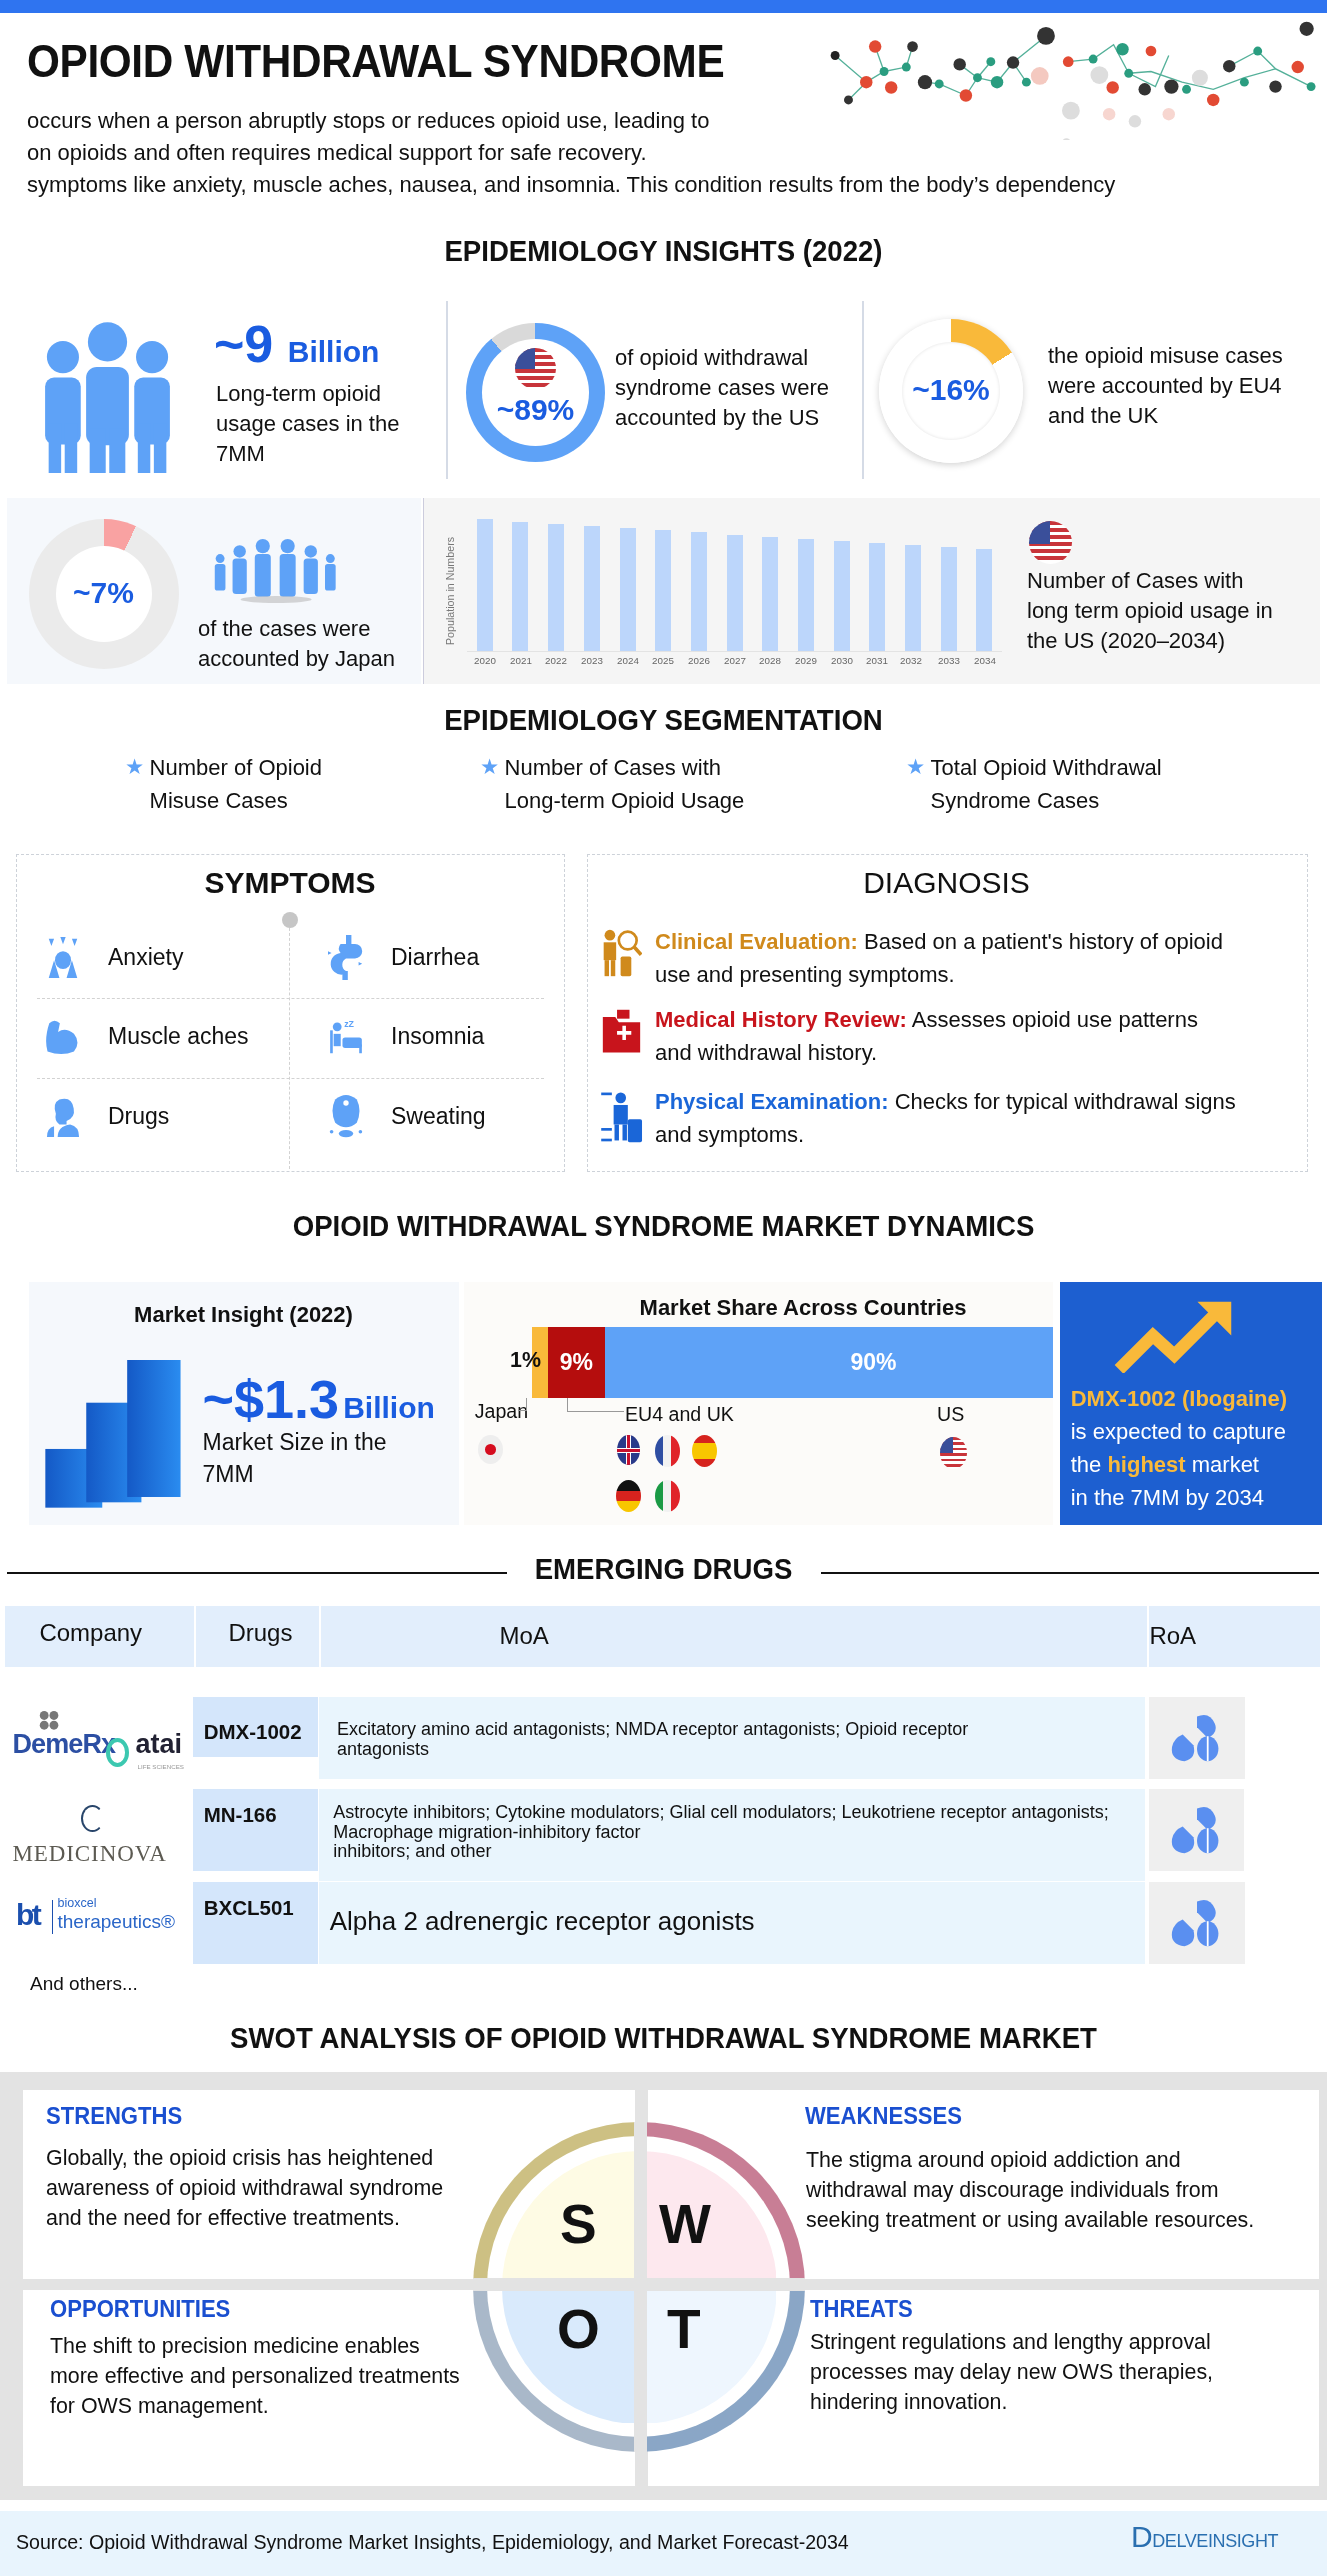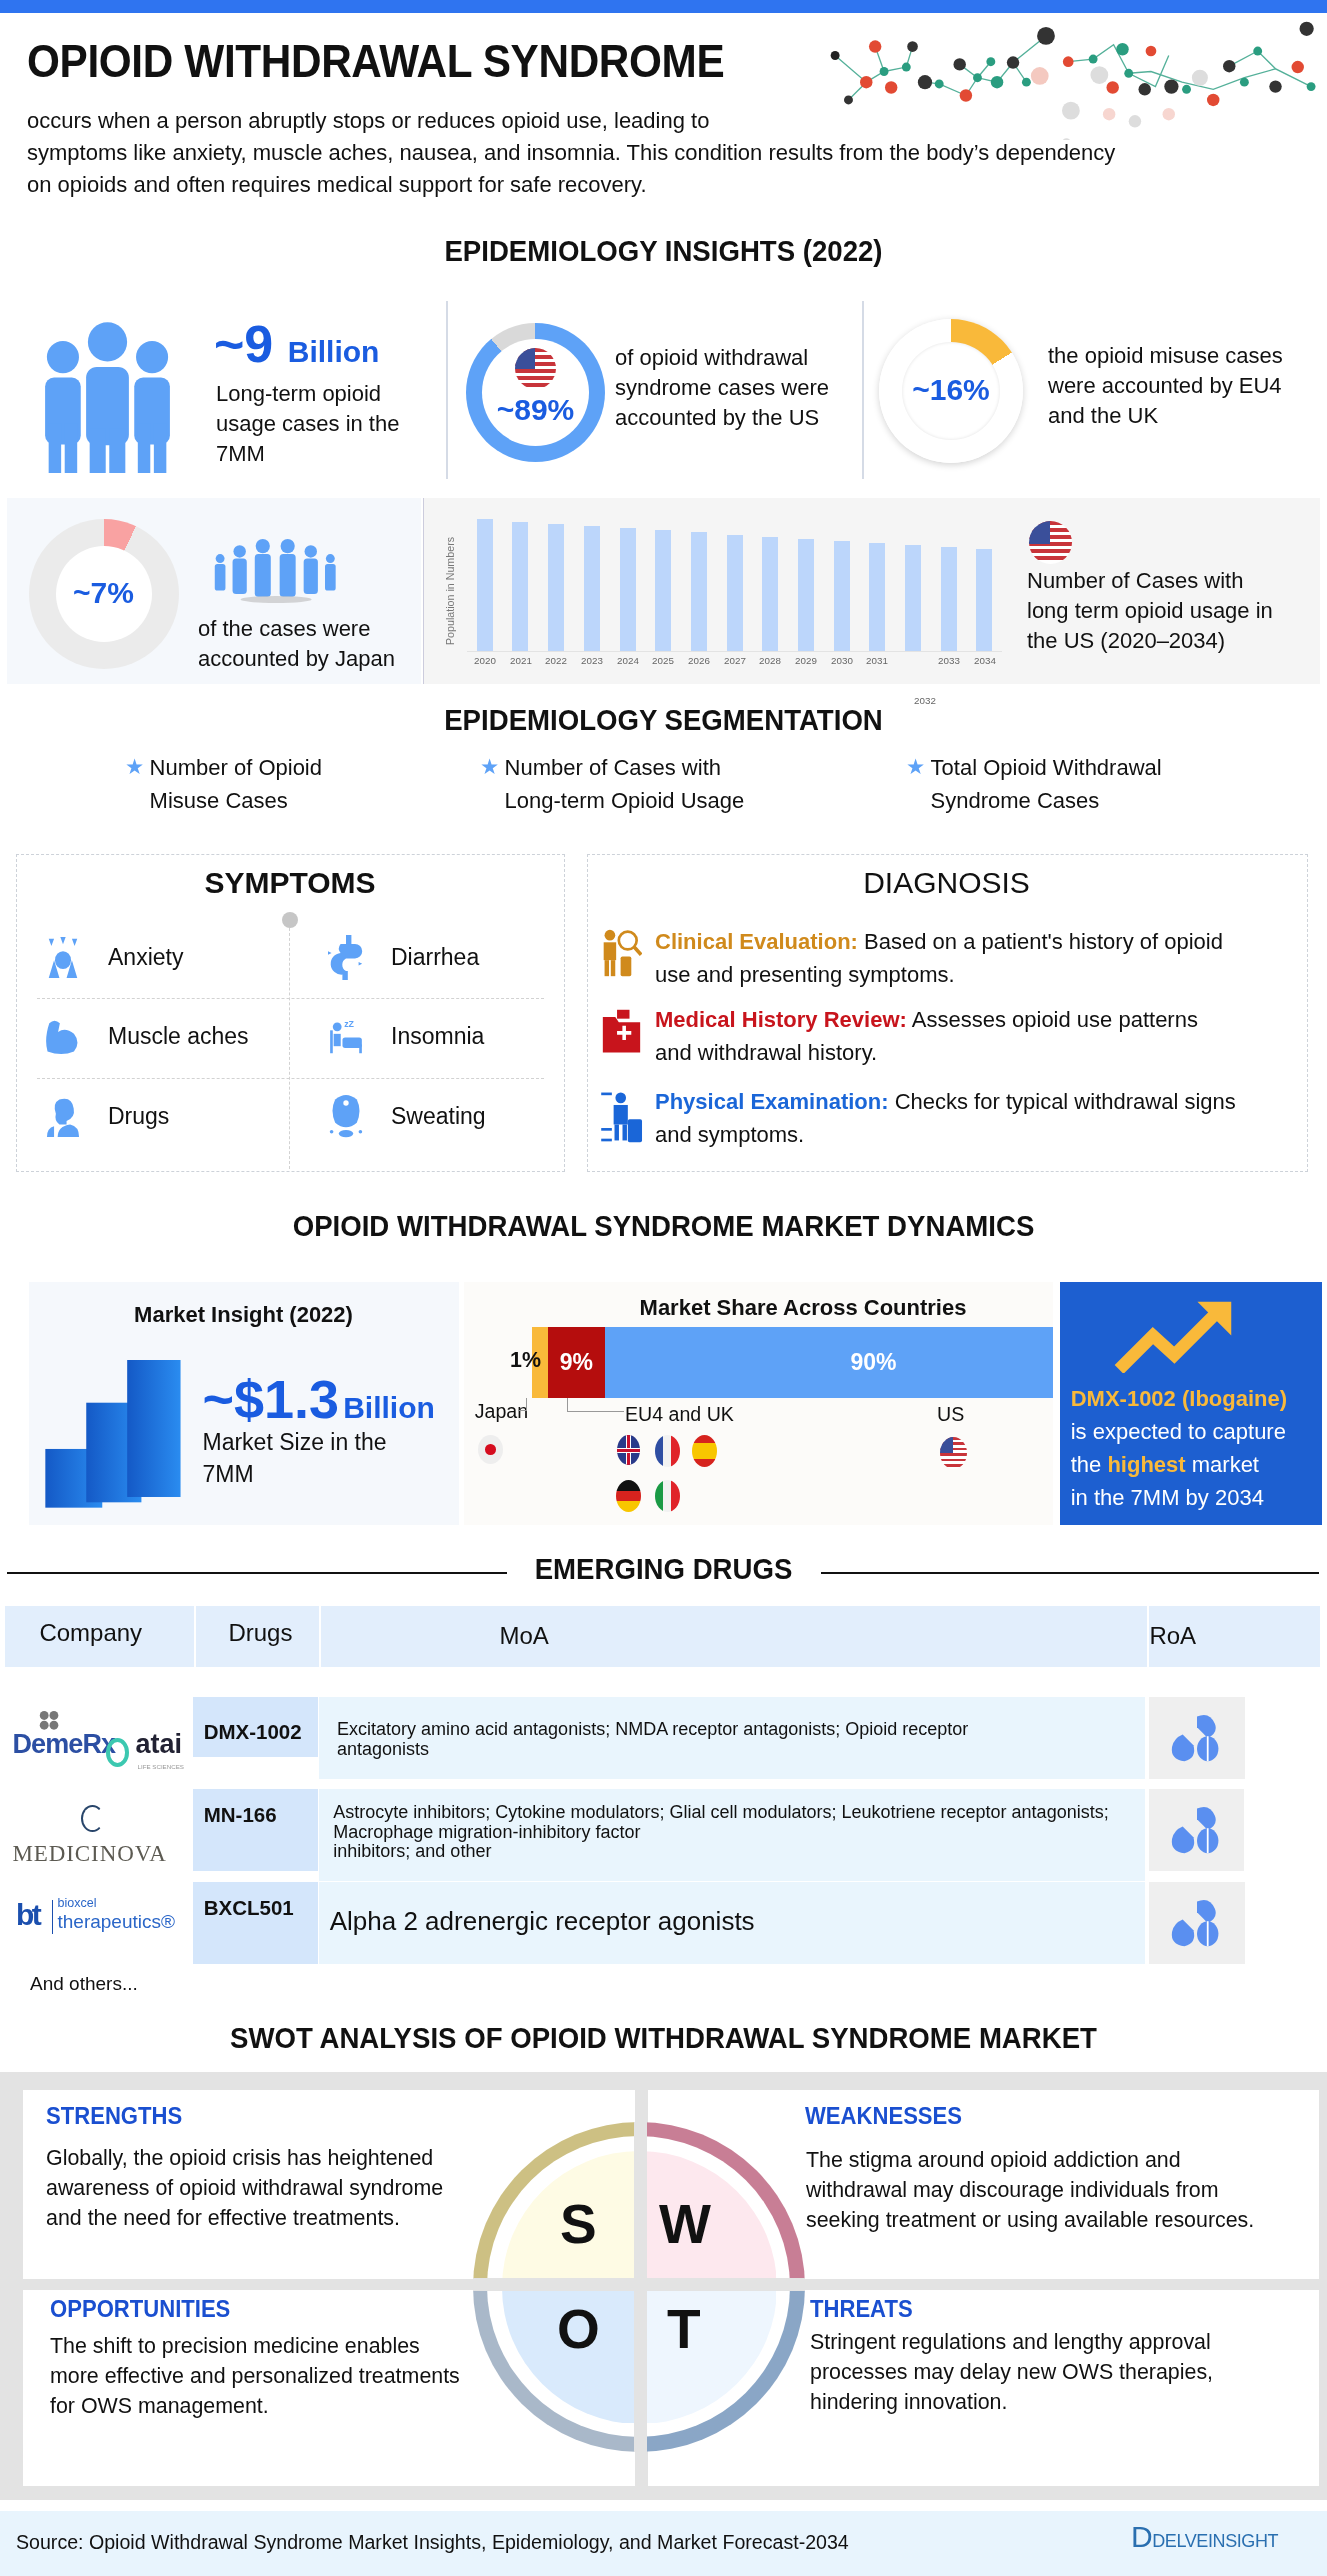--- a/index.html
+++ b/index.html
@@ -94,22 +94,22 @@
       <circle cx="362" cy="124" r="7" fill="#ddd"></circle>
       <circle cx="435" cy="75" r="9" fill="#ddd"></circle>
       <circle cx="333" cy="116" r="7" fill="#f7d6d0"></circle>
       <circle cx="400" cy="116" r="7" fill="#f7d6d0"></circle>
       <circle cx="285" cy="148" r="5" fill="#ddd"></circle>
   </g>
 </svg>
 <div class="abs title">OPIOID WITHDRAWAL SYNDROME</div>
 <div class="abs intro">
   <div>occurs when a person abruptly stops or reduces opioid use, leading to</div>
+  <div>on opioids and often requires medical support for safe recovery.</div>
   <div>symptoms like anxiety, muscle aches, nausea, and insomnia. This condition results from the body’s dependency</div>
-  <div>on opioids and often requires medical support for safe recovery.</div>
 </div>
 
 <div class="abs sec-title" style="top:234px">EPIDEMIOLOGY INSIGHTS (2022)</div>
 
 <div class="abs" style="left:36px;top:317px;width:143px;height:156px">
   <svg width="143" height="156" viewBox="0 0 160 175">
     <g fill="#5ea2f7">
       <circle cx="30" cy="45" r="18"></circle>
         <rect x="10" y="68" width="40" height="75" rx="10"></rect>
         <rect x="14" y="120" width="14" height="55"></rect>
@@ -214,21 +214,21 @@
       <div class="xlab" style="left: 71px;">2022</div>
       <div class="xlab" style="left: 107px;">2023</div>
       <div class="xlab" style="left: 143px;">2024</div>
       <div class="xlab" style="left: 178px;">2025</div>
       <div class="xlab" style="left: 214px;">2026</div>
       <div class="xlab" style="left: 250px;">2027</div>
       <div class="xlab" style="left: 285px;">2028</div>
       <div class="xlab" style="left: 321px;">2029</div>
       <div class="xlab" style="left: 357px;">2030</div>
       <div class="xlab" style="left: 392px;">2031</div>
-      <div class="xlab" style="left: 440px; margin-top: 40px;">2032</div>
+      <div class="xlab" style="left: 426px;">2032</div>
       <div class="xlab" style="left: 464px;">2033</div>
       <div class="xlab" style="left: 500px;">2034</div>
     </div>
   <div class="abs" style="left:605px;top:23px;width:43px;height:43px;border-radius:50%;overflow:hidden;background:repeating-linear-gradient(#c8343a 0 3.6px,#fff 3.6px 7.1px)">
       <div style="width:21.4px;height:23px;background:#3a4f9a"></div>
     </div>
   <div class="abs txt24" style="left:603px;top:68px;font-size:22px;line-height:30px">
     <div>Number of Cases with</div>
     <div>long term opioid usage in</div>
     <div>the US (2020–2034)</div>

